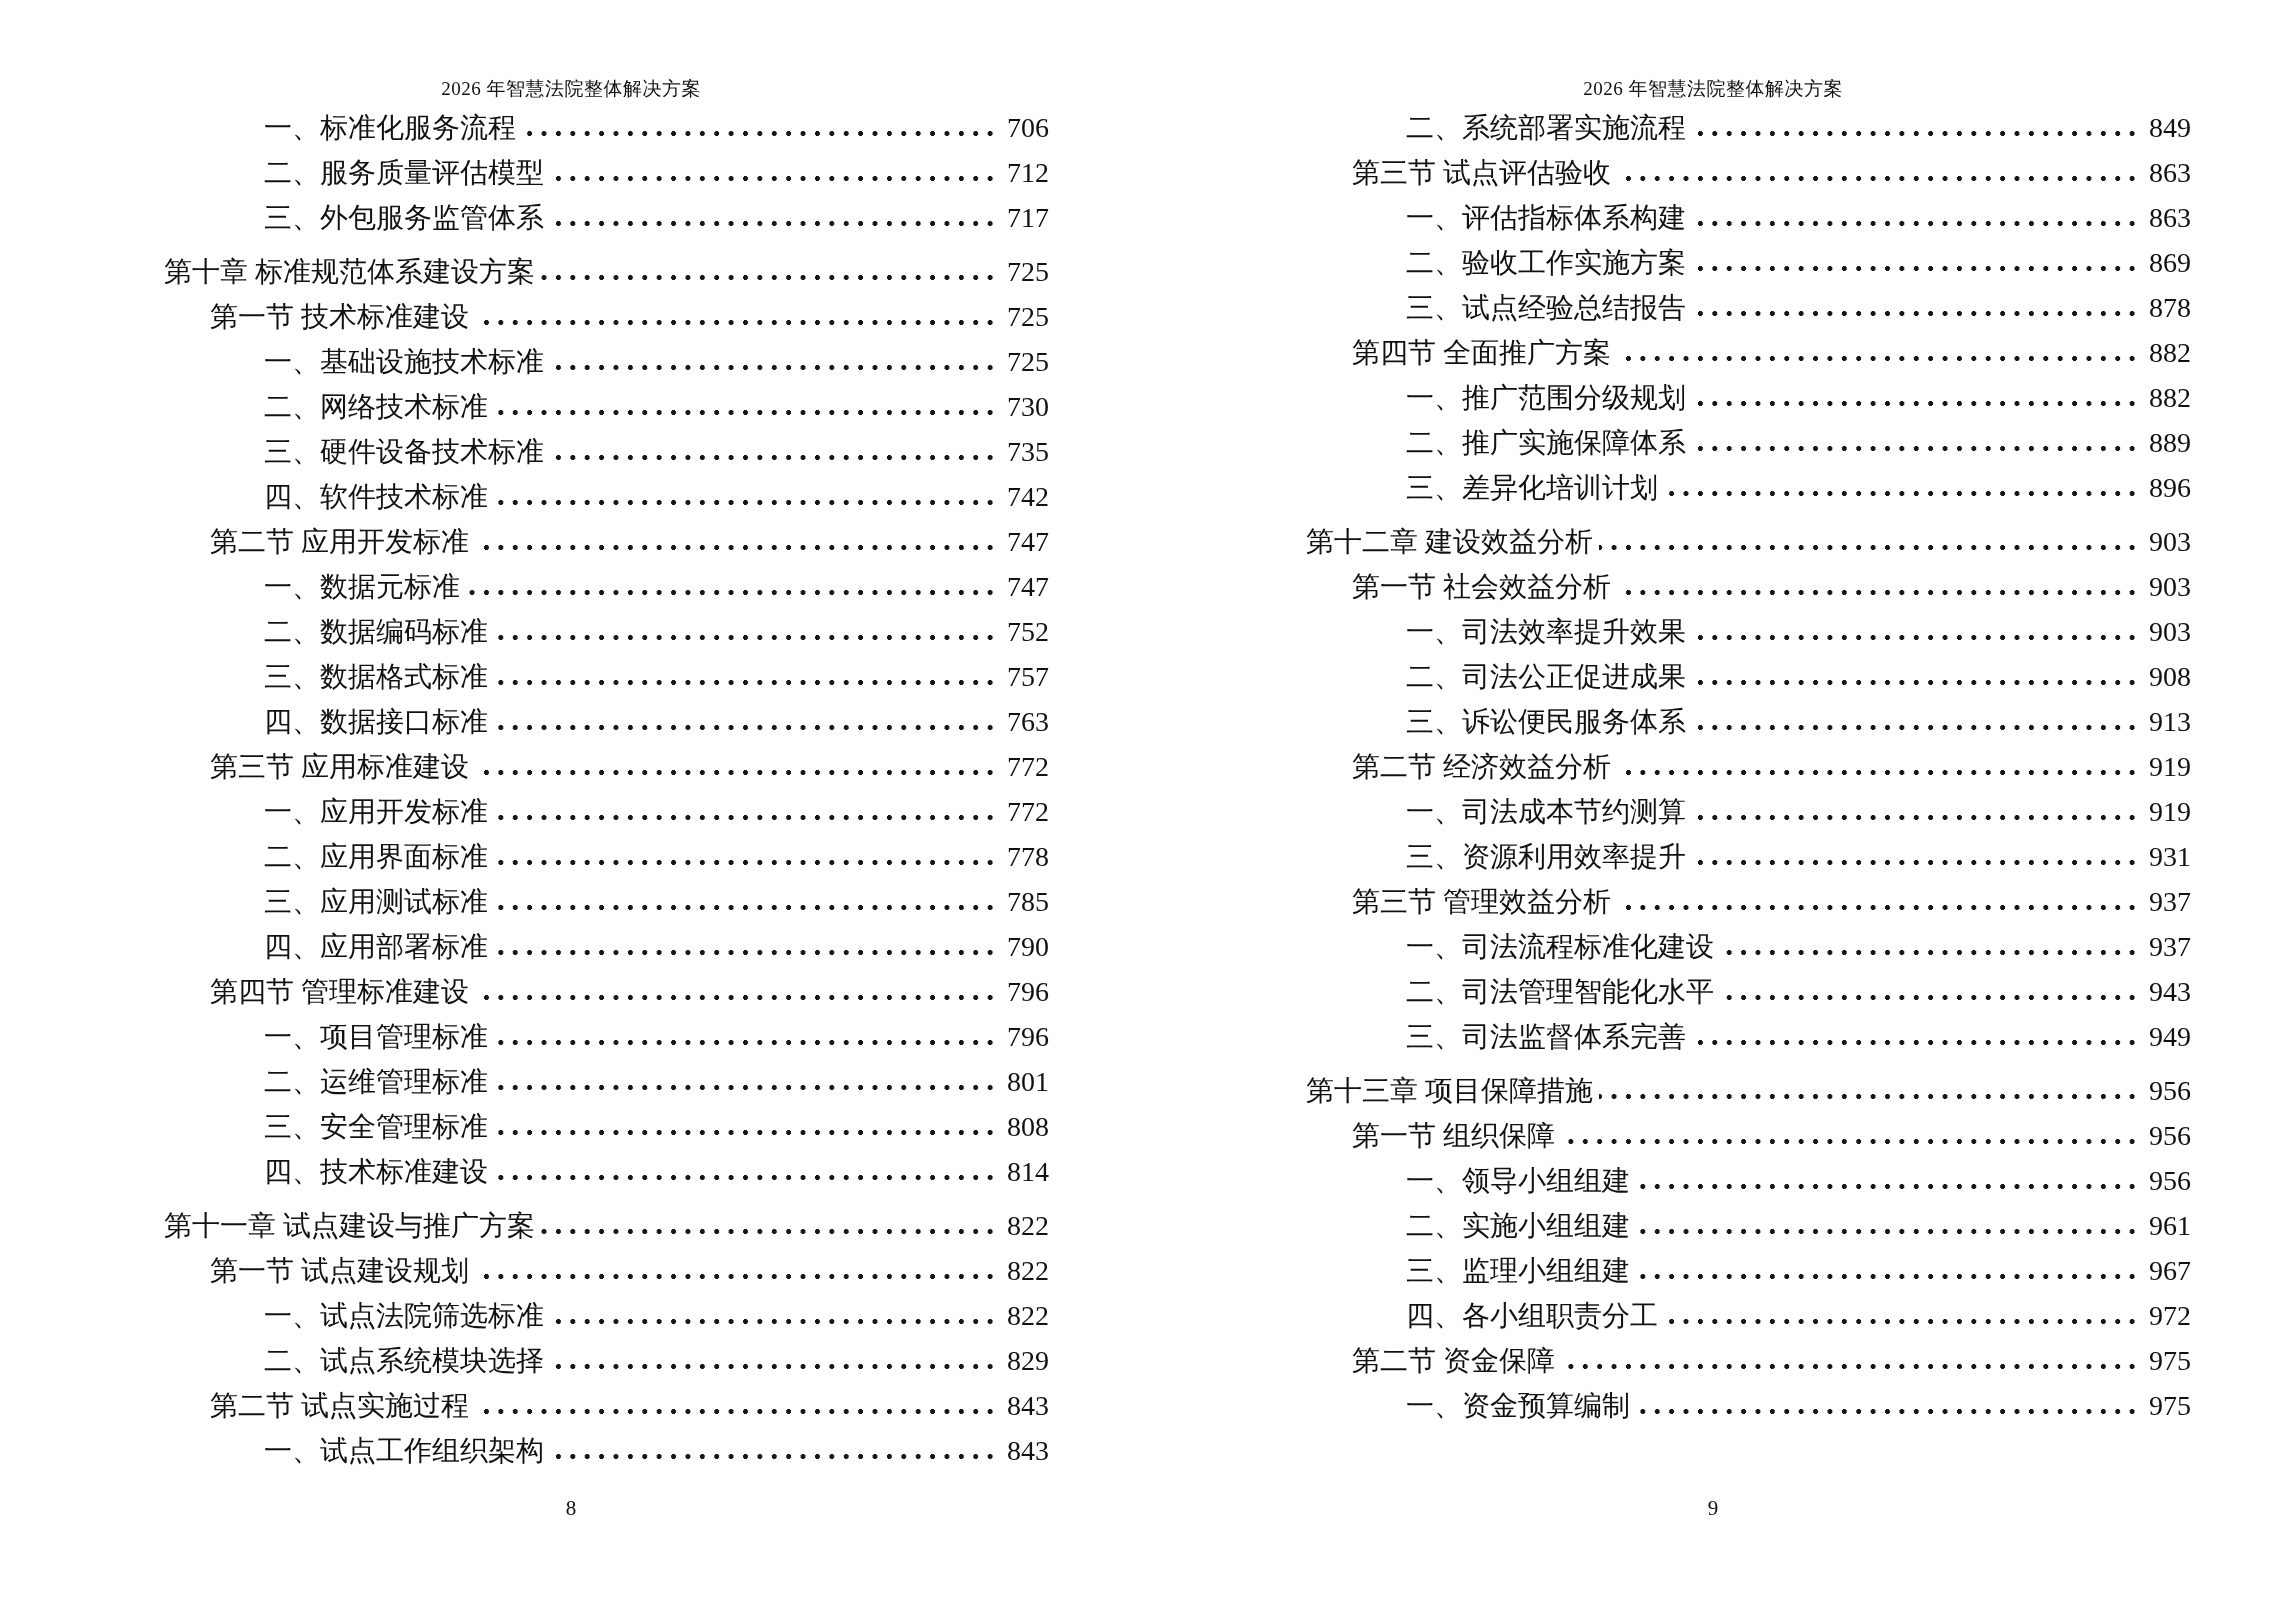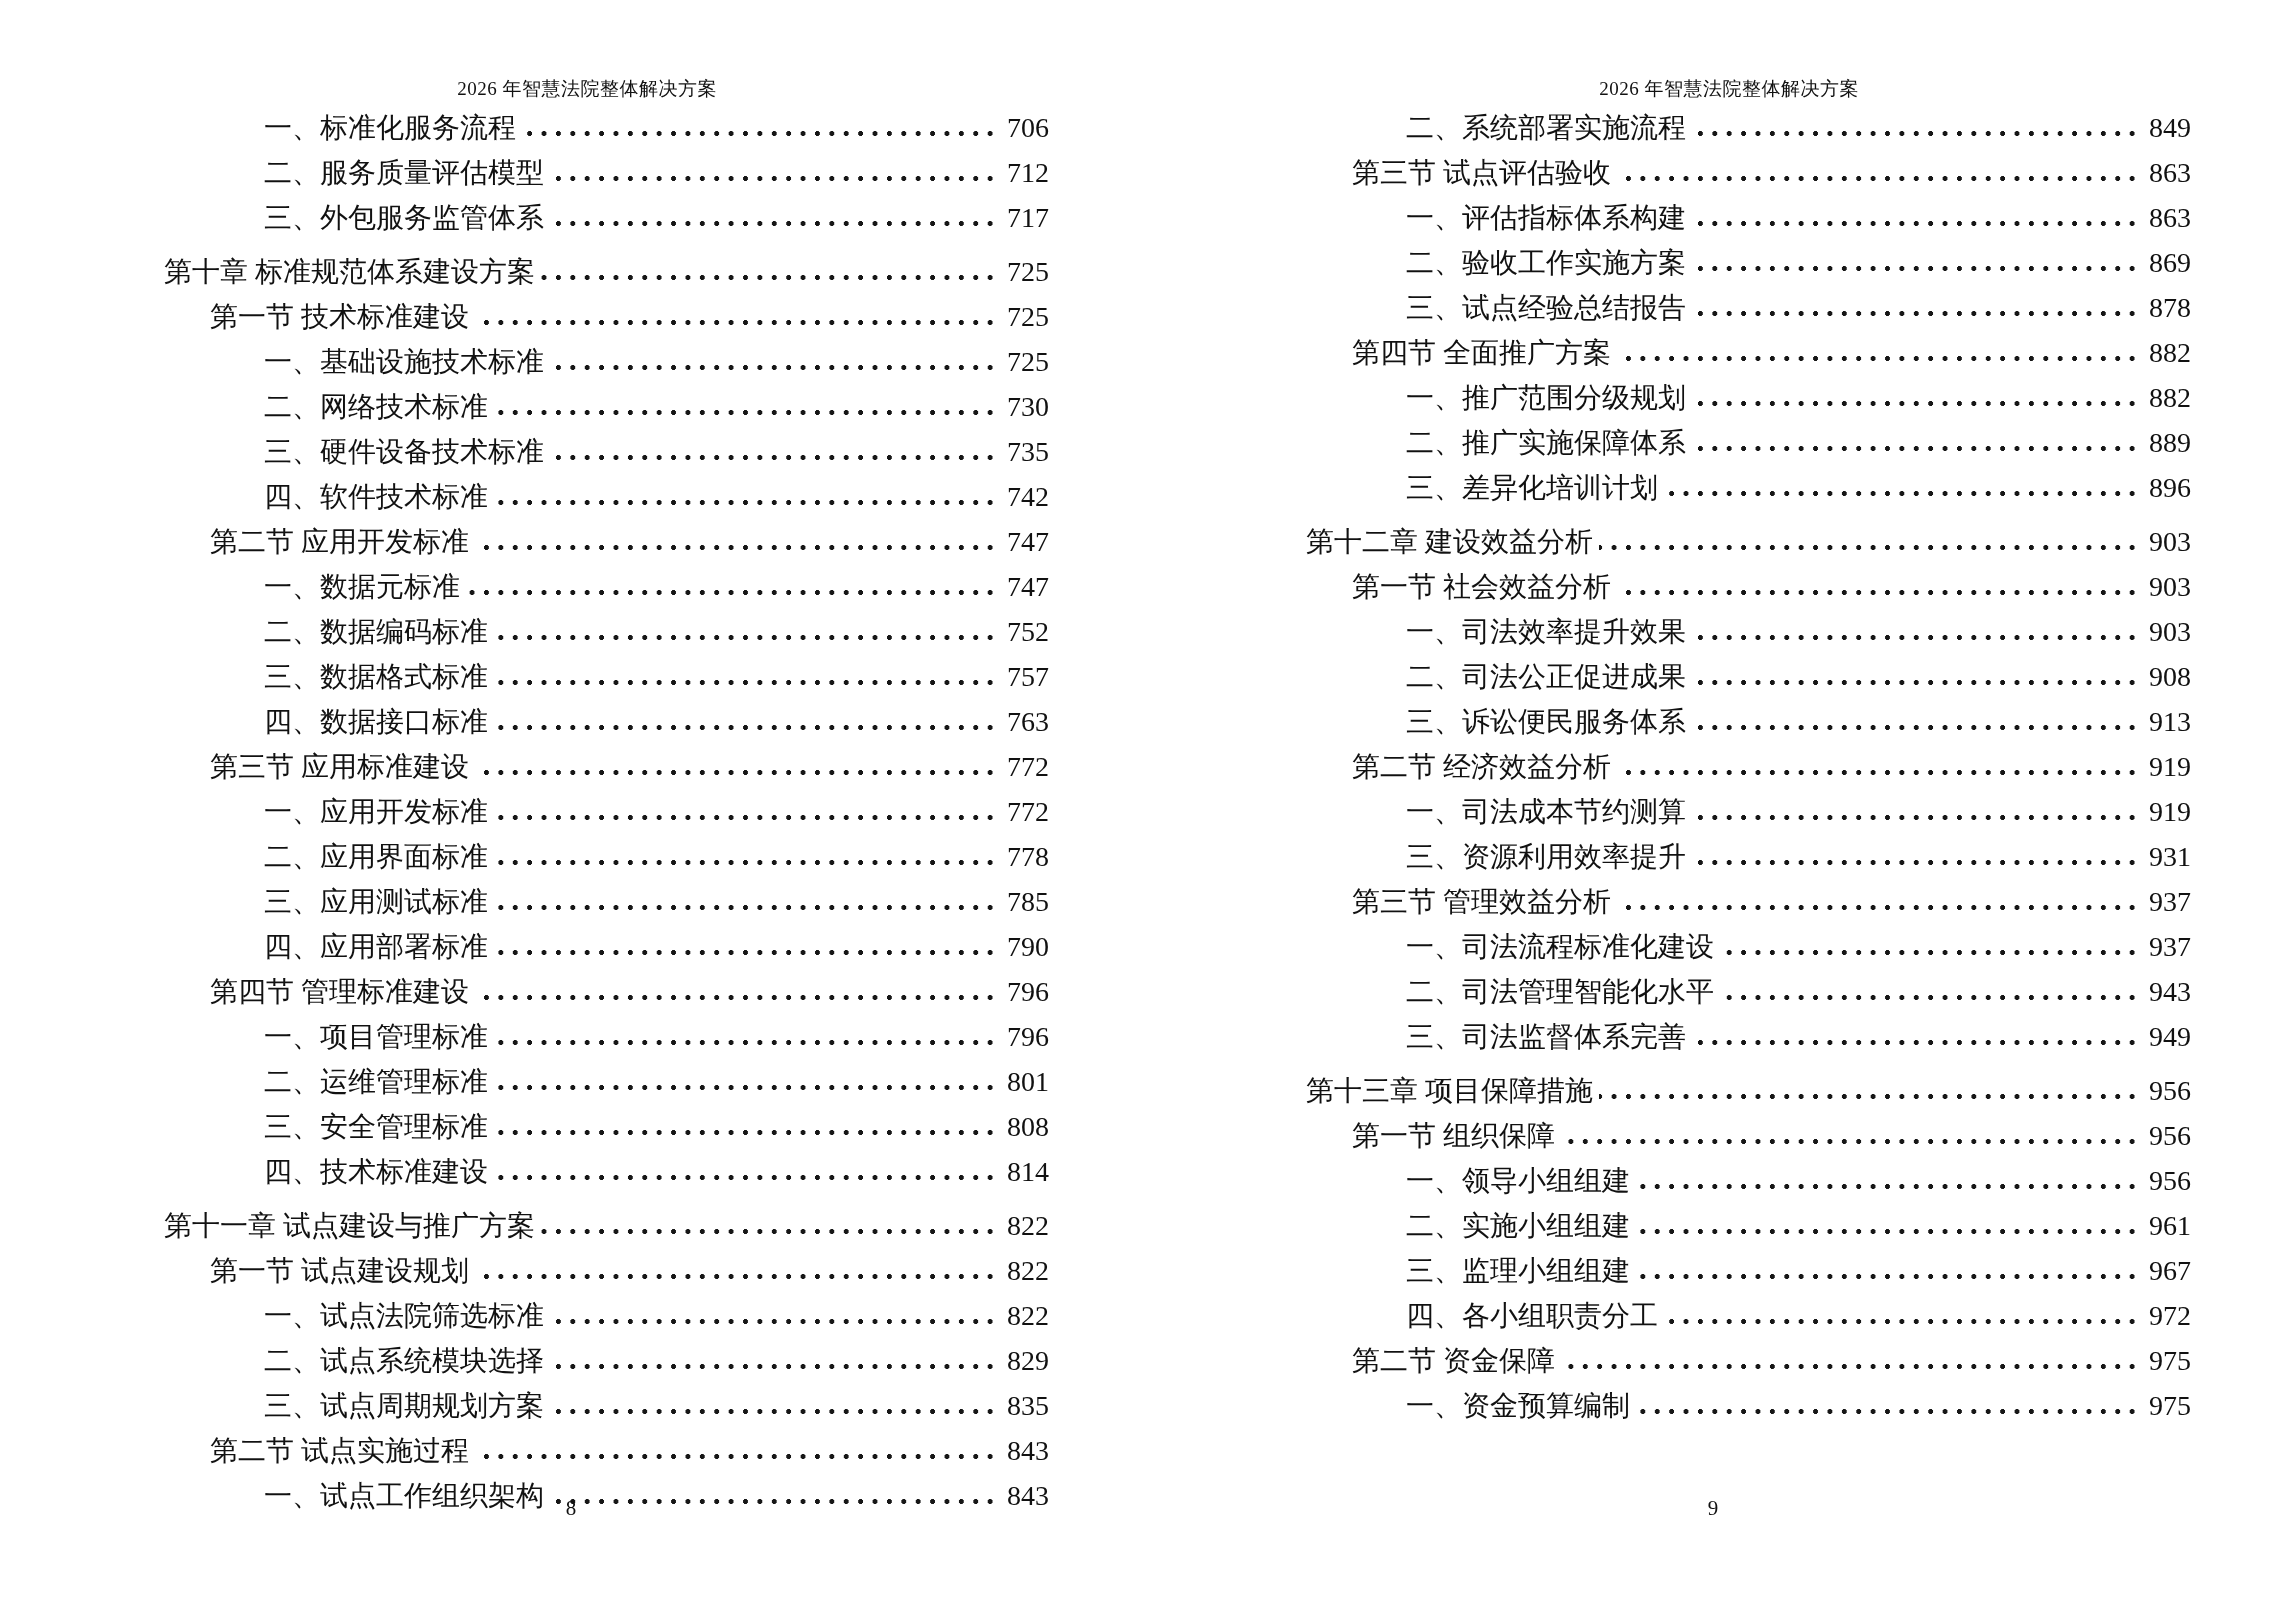--- a/index.html
+++ b/index.html
@@ -21,21 +21,21 @@
     width: 1142px;
     height: 1622px;
     background: #ffffff;
   }
   .page.left  { left: 0; }
   .page.right { left: 1142px; }
 
   .page-header {
     position: absolute;
     top: 76px;
-    left: 16px;
+    left: 0;
     width: 100%;
     text-align: center;
     font-size: 19px;
     letter-spacing: 0.5px;
     white-space: nowrap;
   }
 
   .toc {
     position: absolute;
     top: 114px;
@@ -225,25 +225,20 @@
         <div class="row lvl-item">
           <span class="t">一、试点法院筛选标准</span>
           <span class="dots"></span>
           <span class="n">822</span>
         </div>
         <div class="row lvl-item">
           <span class="t">二、试点系统模块选择</span>
           <span class="dots"></span>
           <span class="n">829</span>
         </div>
-        <div class="row lvl-item">
-          <span class="t">三、试点周期规划方案</span>
-          <span class="dots"></span>
-          <span class="n">835</span>
-        </div>
         <div class="row lvl-section">
           <span class="t">第二节 试点实施过程</span>
           <span class="dots"></span>
           <span class="n">843</span>
         </div>
         <div class="row lvl-item">
           <span class="t">一、试点工作组织架构</span>
           <span class="dots"></span>
           <span class="n">843</span>
         </div>

